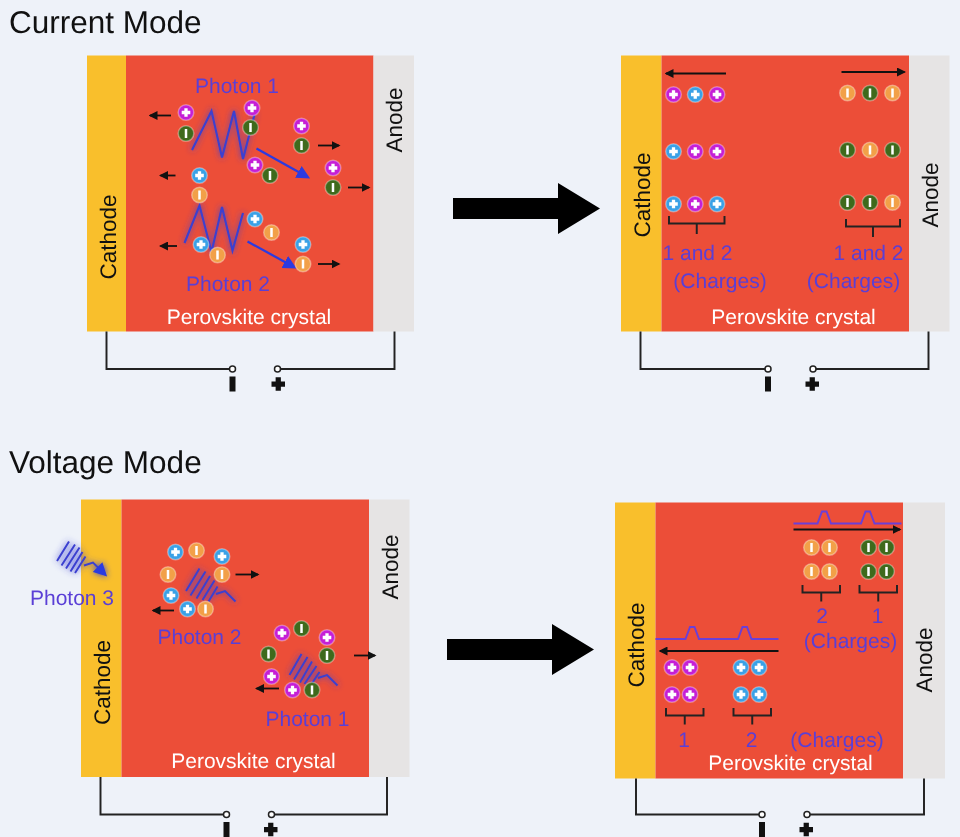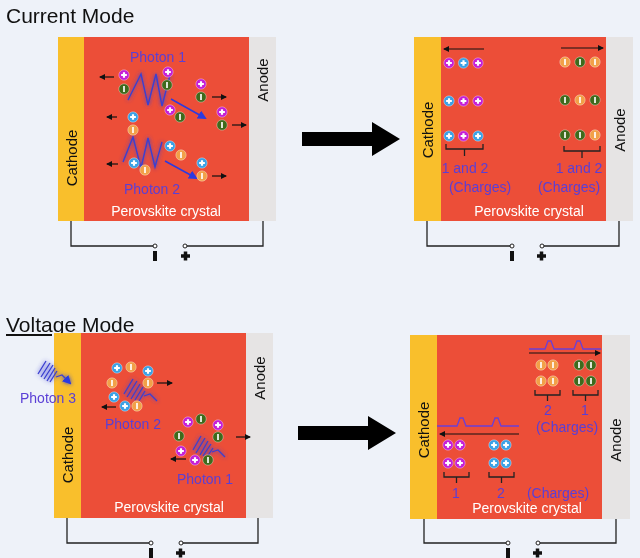--- a/index.html
+++ b/index.html
@@ -5,21 +5,21 @@
   html, body { margin:0; padding:0; }
   body { width:640px; height:558px; background:#eef2f9; position:relative; overflow:hidden; font-family:"Liberation Sans", sans-serif; }
   .title { position:absolute; font-size:21px; color:#111; }
   #diagram { position:absolute; left:0; top:0; }
   svg text { font-family:"Liberation Sans", sans-serif; }
 </style>
 </head>
 <body>
 
 <div class="title" style="left:6px; top:4px;">Current Mode</div>
-<div class="title" style="left:6px; top:313px;text-decoration:underline;">Voltage Mode</div>
+<div class="title" style="left:6px; top:297px;">Voltage Mode</div>
 
 <svg id="diagram" width="640" height="558" viewBox="0 0 640 558">
   <defs>
     <filter id="glow" x="-50%" y="-50%" width="200%" height="200%">
       <feGaussianBlur stdDeviation="2.2" result="b"></feGaussianBlur>
       <feMerge>
           <feMergeNode in="b"></feMergeNode>
           <feMergeNode in="SourceGraphic"></feMergeNode>
         </feMerge>
     </filter>

